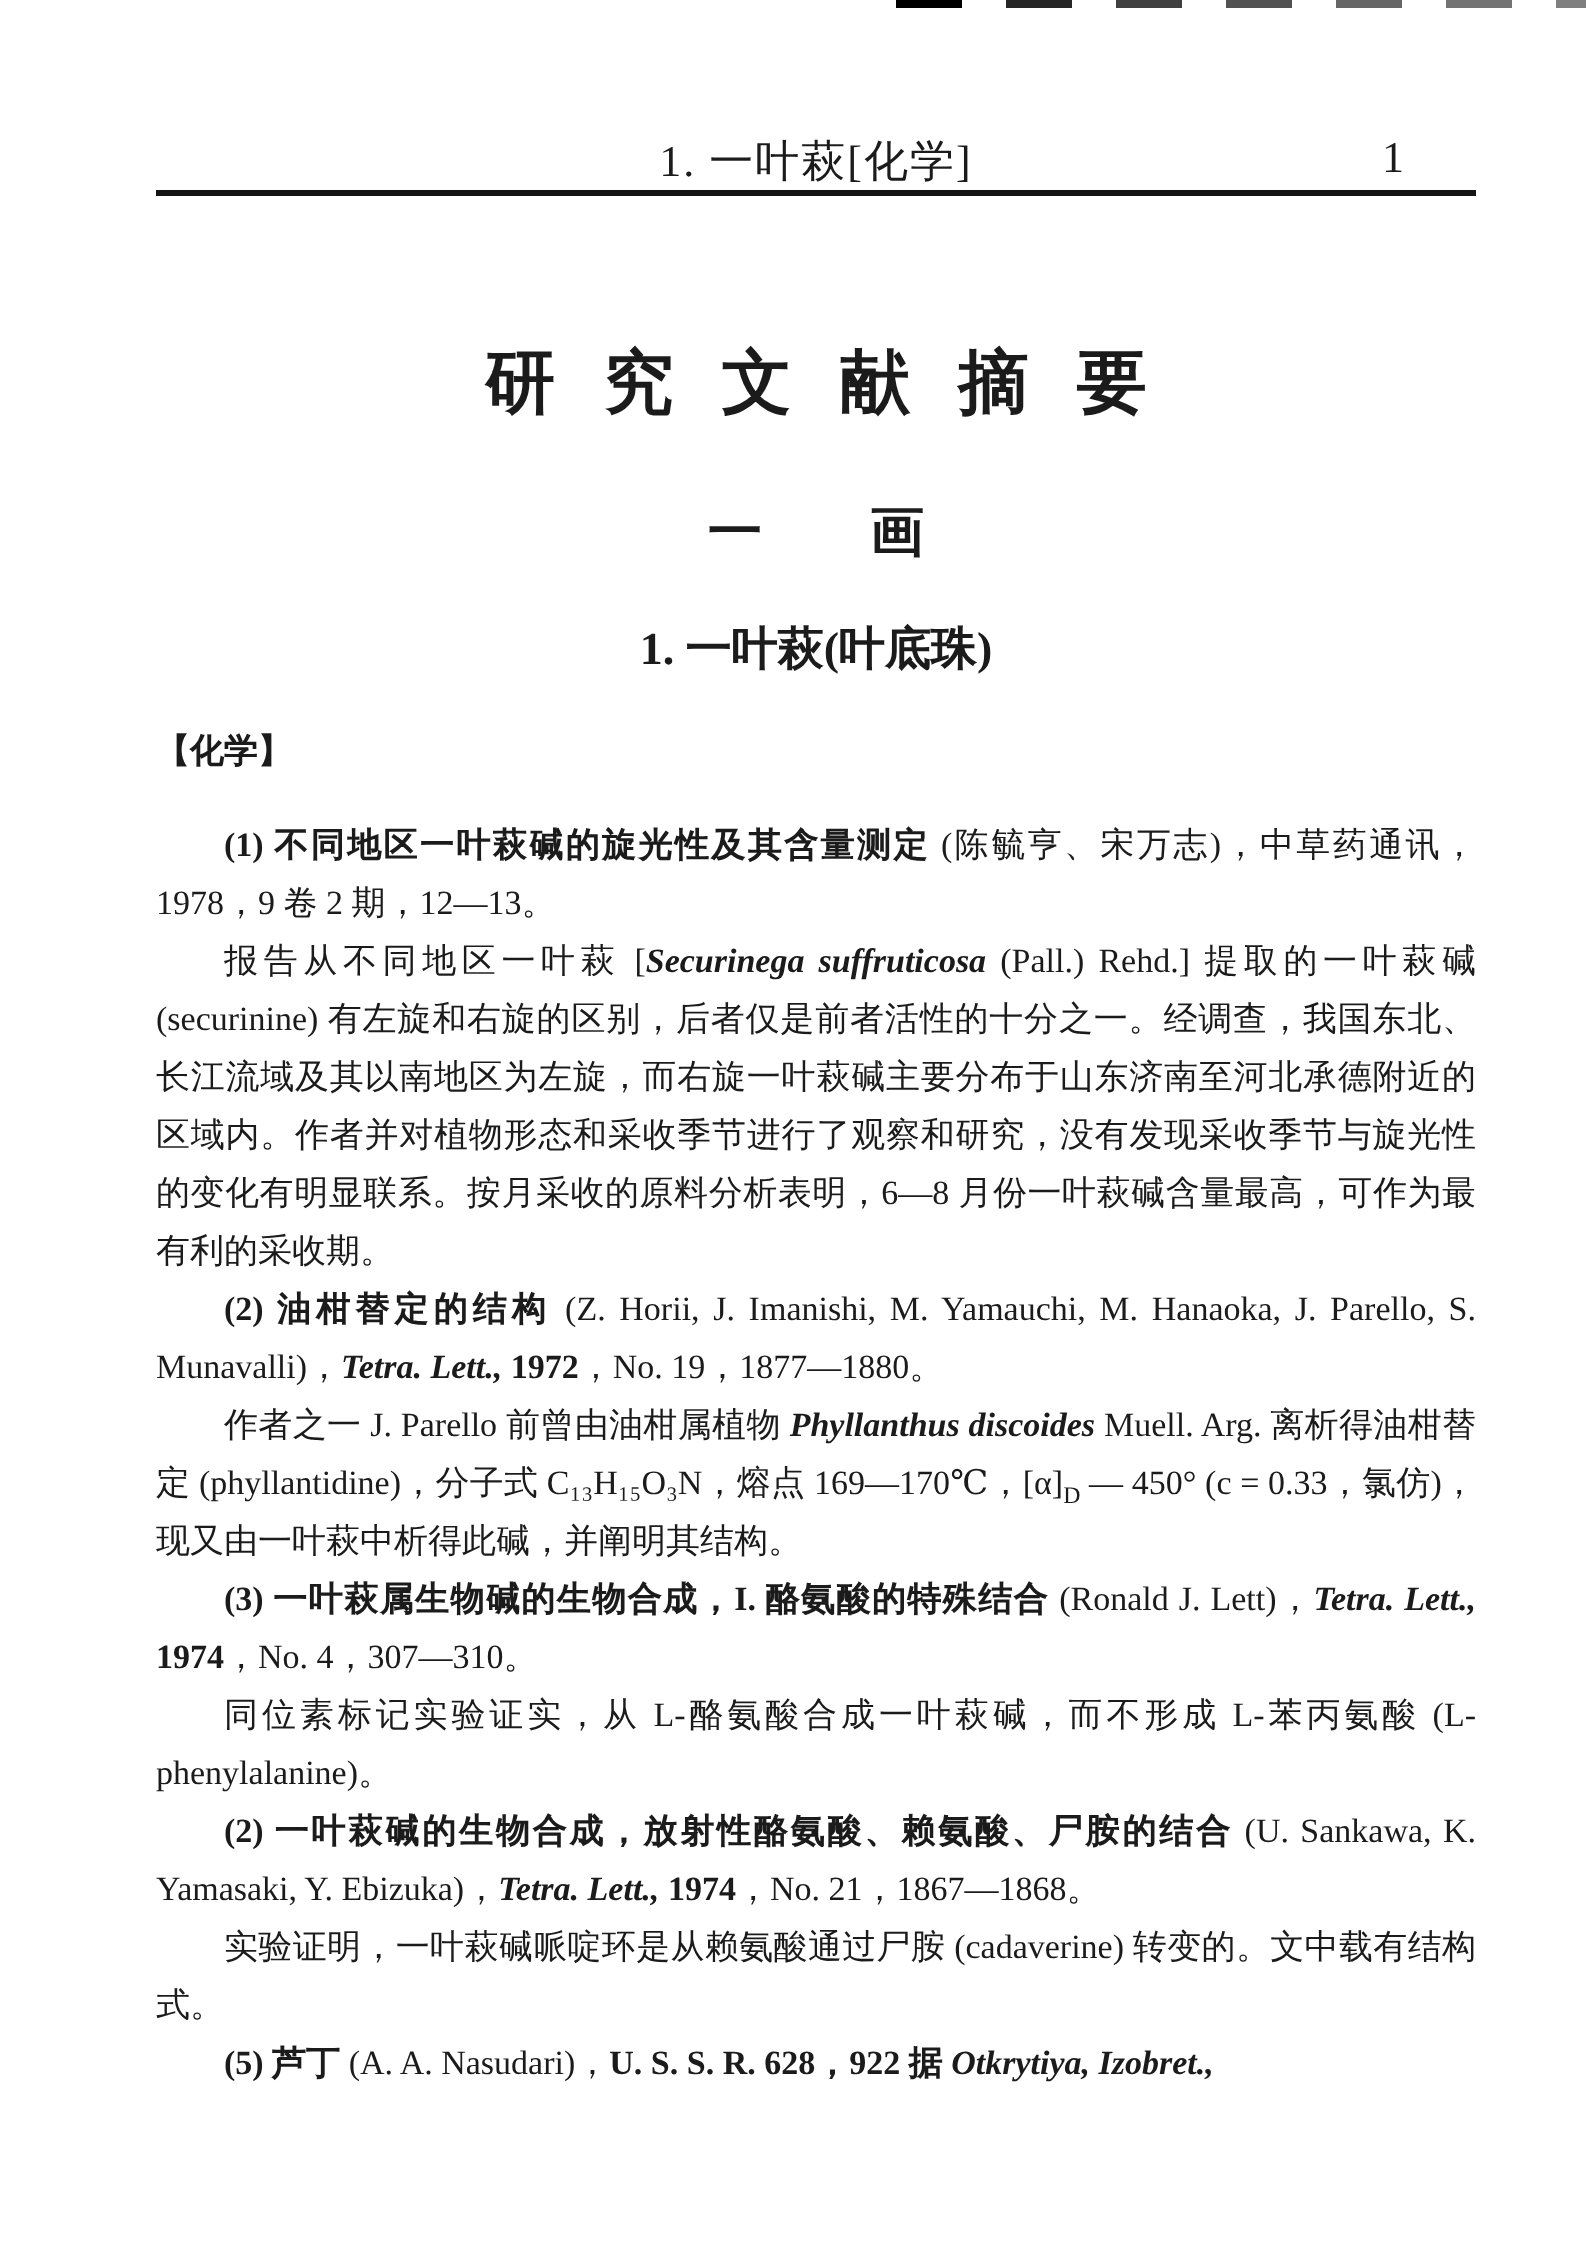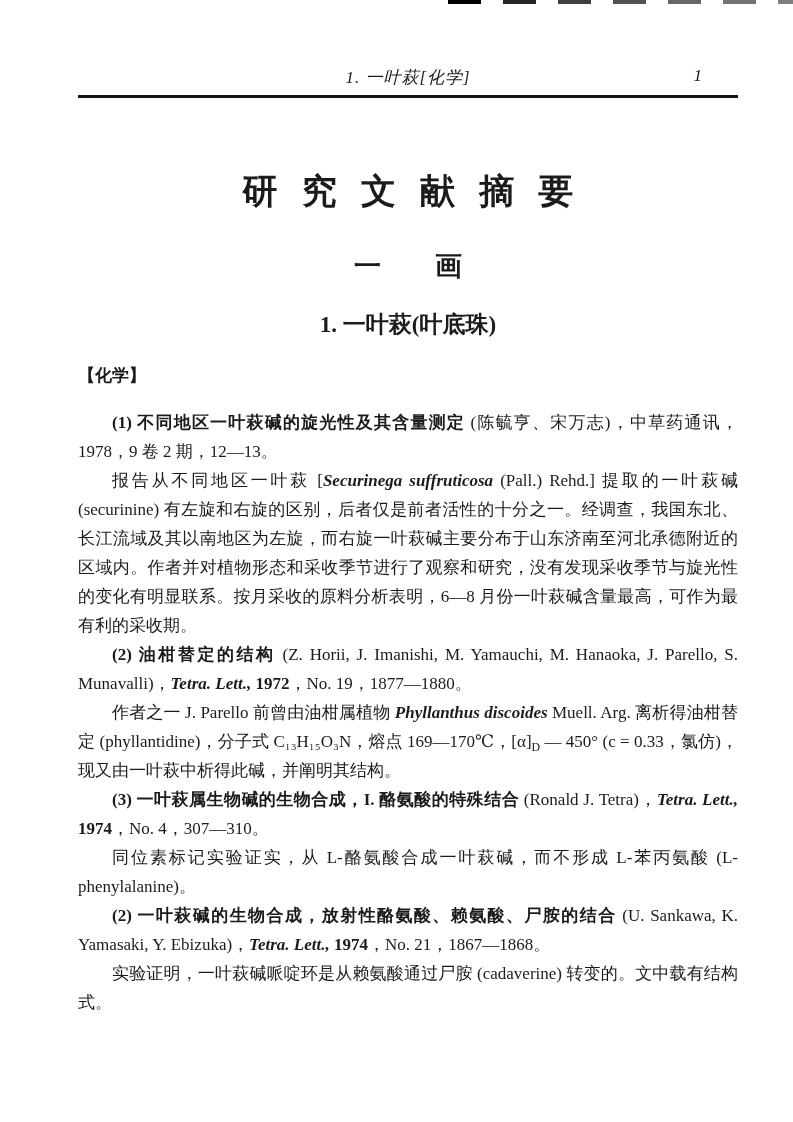--- a/index.html
+++ b/index.html
@@ -29,22 +29,21 @@
   .content {
     position: absolute;
     left: 78px;
     width: 660px;
     top: 0;
   }
   .header {
     position: relative;
     margin-top: 66px;
     height: 26px;
-    font-size: 17px;
-    font-style: italic;
+    font-size: 22px;
   }
   .running-title {
     display: block;
     text-align: center;
     letter-spacing: 1px;
   }
   .page-number {
     position: absolute;
     right: 36px;
     top: 0;
@@ -125,20 +124,21 @@
 
     <h3 class="entry-heading">1. 一叶萩(叶底珠)</h3>
 
     <div class="category-label">【化学】</div>
 
     <div class="body-text">
       <p><span class="b">(1) 不同地区一叶萩碱的旋光性及其含量测定</span><span> (陈毓亨、宋万志)，中草药通讯，1978，9 卷 2 期，12—13。</span></p>
       <p><span>报告从不同地区一叶萩 [</span><span class="i">Securinega suffruticosa</span><span> (Pall.) Rehd.] 提取的一叶萩碱 (securinine) 有左旋和右旋的区别，后者仅是前者活性的十分之一。经调查，我国东北、长江流域及其以南地区为左旋，而右旋一叶萩碱主要分布于山东济南至河北承德附近的区域内。作者并对植物形态和采收季节进行了观察和研究，没有发现采收季节与旋光性的变化有明显联系。按月采收的原料分析表明，6—8 月份一叶萩碱含量最高，可作为最有利的采收期。</span></p>
       <p><span class="b">(2) 油柑替定的结构</span><span> (Z. Horii, J. Imanishi, M. Yamauchi, M. Hanaoka, J. Parello, S. Munavalli)，</span><span class="i">Tetra. Lett.,</span><span class="b"> 1972</span><span>，No. 19，1877—1880。</span></p>
       <p><span>作者之一 J. Parello 前曾由油柑属植物 </span><span class="i">Phyllanthus discoides</span><span> Muell. Arg. 离析得油柑替定 (phyllantidine)，分子式 C₁₃H₁₅O₃N，熔点 169—170℃，[α]</span><span class="sub">D</span><span> — 450° (c = 0.33，氯仿)，现又由一叶萩中析得此碱，并阐明其结构。</span></p>
-      <p><span class="b">(3) 一叶萩属生物碱的生物合成，I. 酪氨酸的特殊结合</span><span> (Ronald J. Tetra)，</span><span class="i">Tetra. Lett.,</span><span class="b"> 1974</span><span>，No. 4，307—310。</span></p>
+      <p><span class="b">(3) 一叶萩属生物碱的生物合成，I. 酪氨酸的特殊结合</span><span> (Ronald J. Lett)，</span><span class="i">Tetra. Lett.,</span><span class="b"> 1974</span><span>，No. 4，307—310。</span></p>
       <p><span>同位素标记实验证实，从 L-酪氨酸合成一叶萩碱，而不形成 L-苯丙氨酸 (L-phenylalanine)。</span></p>
       <p><span class="b">(2) 一叶萩碱的生物合成，放射性酪氨酸、赖氨酸、尸胺的结合</span><span> (U. Sankawa, K. Yamasaki, Y. Ebizuka)，</span><span class="i">Tetra. Lett.,</span><span class="b"> 1974</span><span>，No. 21，1867—1868。</span></p>
       <p><span>实验证明，一叶萩碱哌啶环是从赖氨酸通过尸胺 (cadaverine) 转变的。文中载有结构式。</span></p>
+      <p><span class="b">(5) 芦丁</span><span> (A. A. Nasudari)，</span><span class="b">U. S. S. R. 628，922</span><span class="b"> 据 </span><span class="i">Otkrytiya, Izobret.,</span></p>
     </div>
 
   </div>
 </div>
 
 </body></html>

